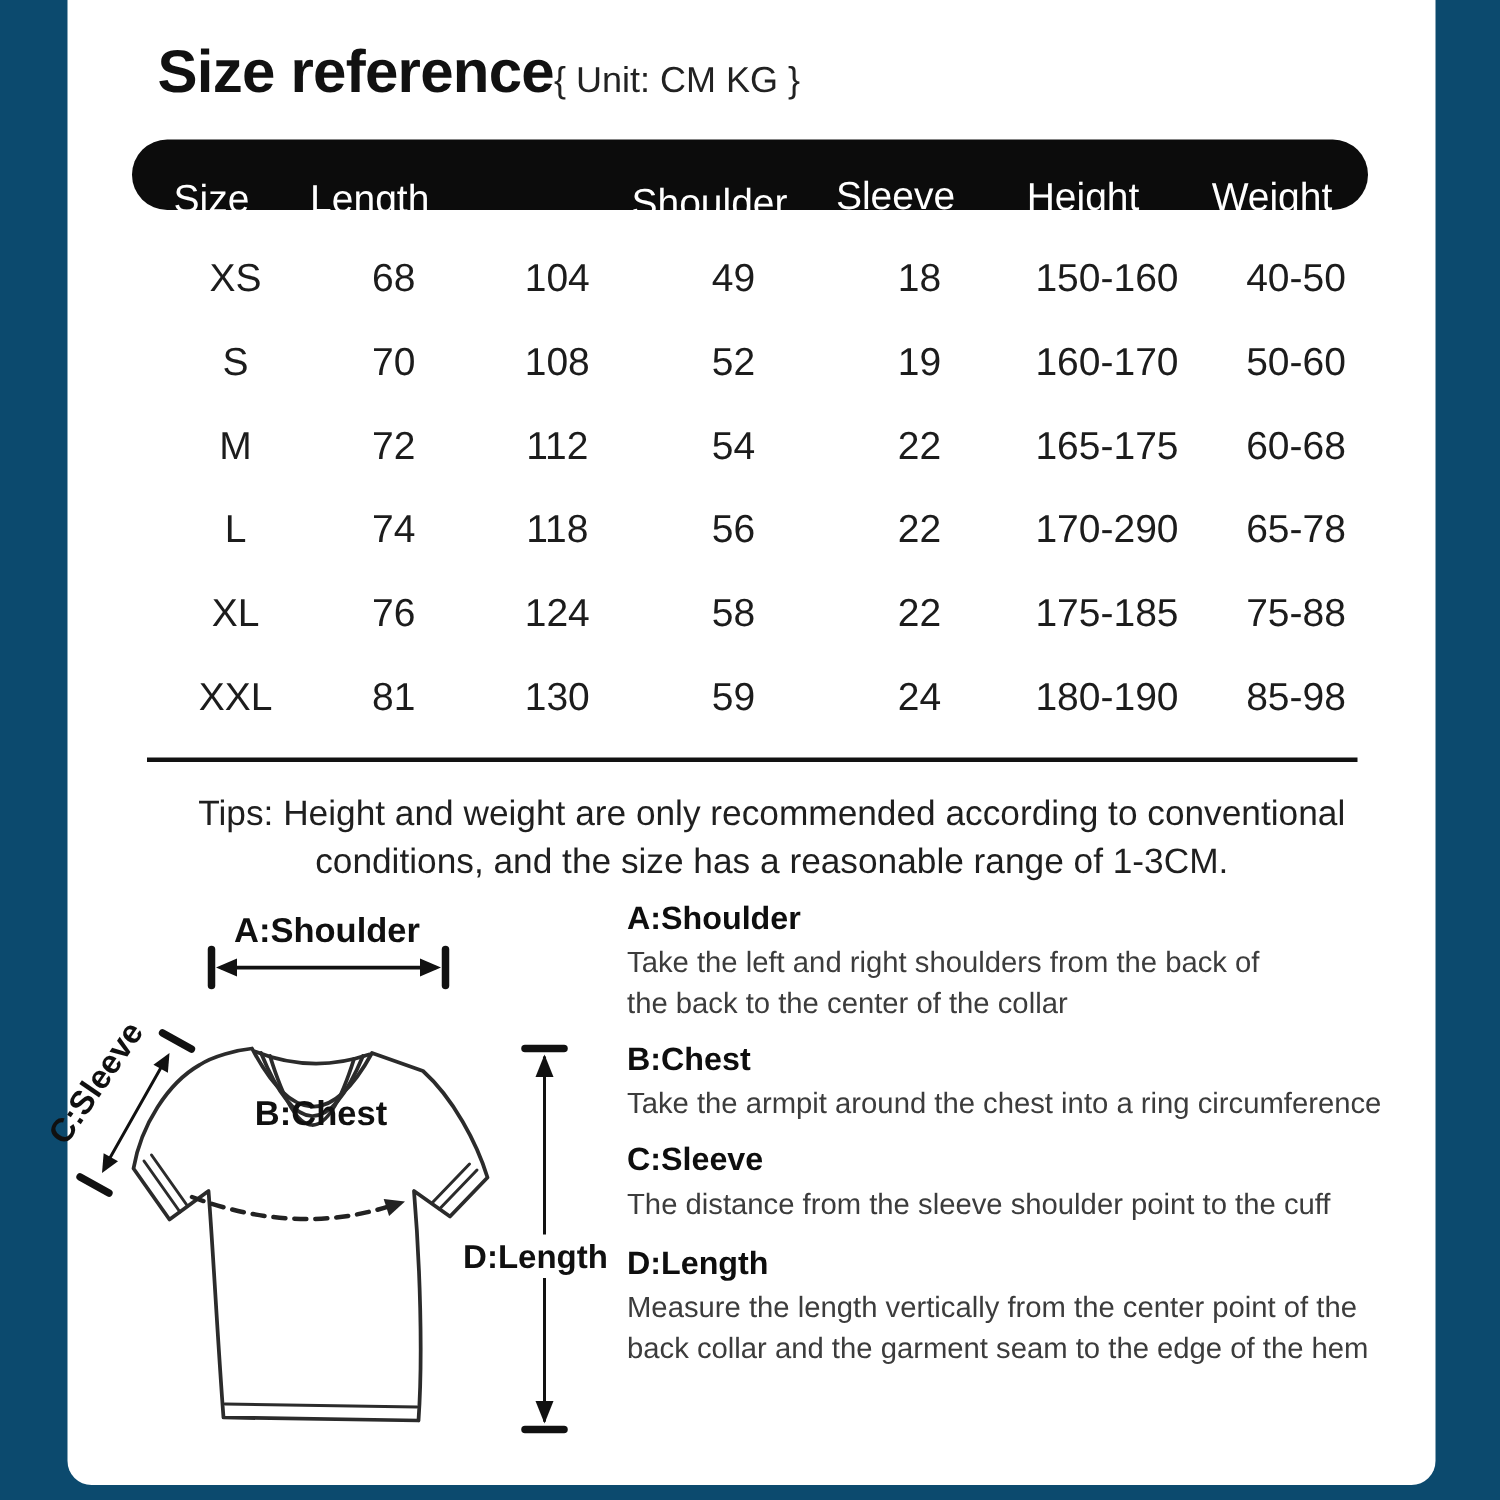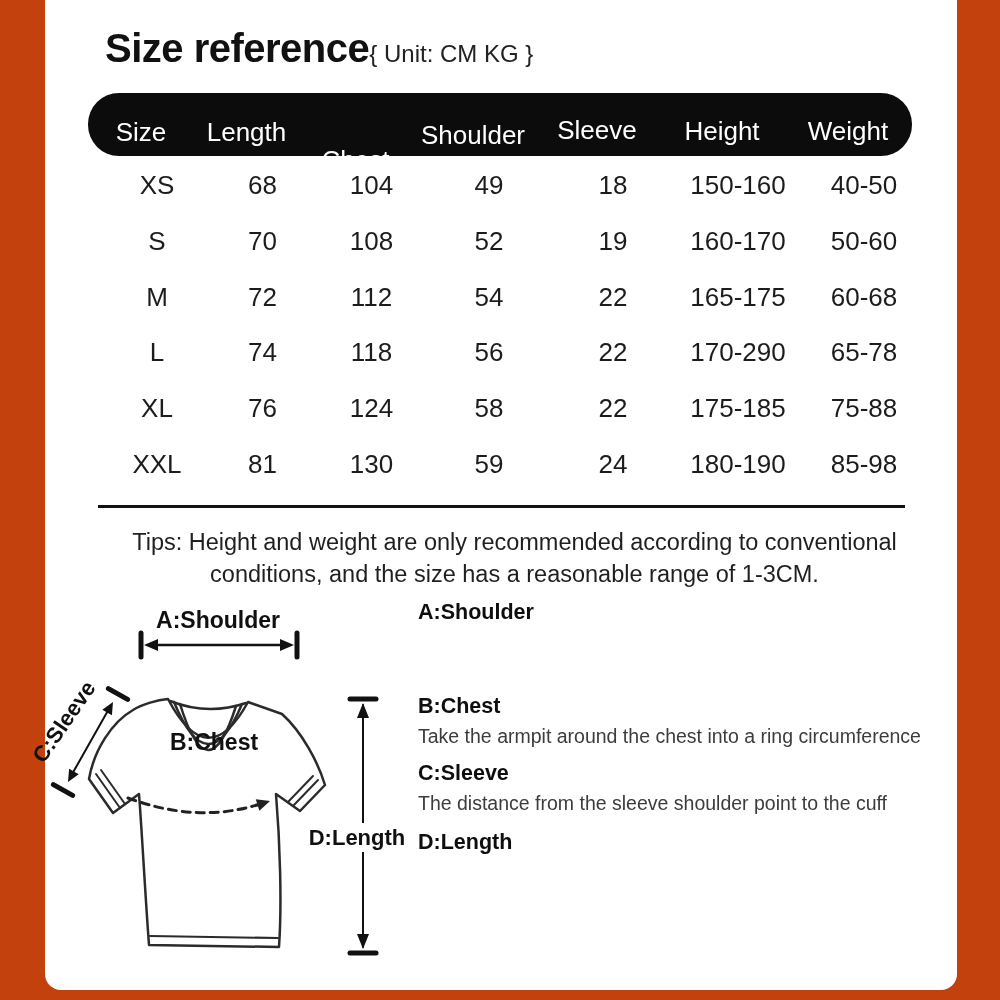--- a/index.html
+++ b/index.html
@@ -4,21 +4,21 @@
 <style>
   * { margin: 0; padding: 0; box-sizing: border-box; }
   html, body { width: 1000px; height: 1000px; }
   body {
     font-family: "Liberation Sans", sans-serif;
     background: #f1f1f1;
     color: #1c1c1c;
     position: relative;
     overflow: hidden;
   }
-  .canvas { position: absolute; inset: 0; background: #c2410c; }
+  .canvas { position: absolute; inset: 0; background: #0c4a6e; }
   .panel {
     position: absolute;
     left: 45px; top: 0;
     width: 912px; height: 990px;
     background: #ffffff;
     border-radius: 0 0 16px 16px;
   }
 
   
   .title-row {
@@ -29,21 +29,21 @@
   .unit  { font-size: 24px; color: #222; margin-left: 0; }
 
   
   .grid7 {
     display: grid;
     grid-template-columns: 106px 105px 113px 122px 126px 124px 128px;
     align-items: center;
   }
   .header-pill {
     position: absolute; left: 43px; top: 93px;
-    width: 824px; height: 63px;
+    width: 824px; height: 47px;
     background: #0c0c0c; border-radius: 31px;
     color: #ffffff;
   }
   .header-pill span { text-align: center; font-size: 26px; }
   .header-pill span:nth-child(3) { transform: translateY(4px); margin-top: 48px; }
   .header-pill span:nth-child(4) { transform: translateY(3px); }
   .header-pill span:nth-child(5) { transform: translateY(-2px); }
   .header-pill span:nth-child(6) { transform: translateY(-1px); }
   .header-pill span:nth-child(7) { transform: translateY(-1px); }
 
@@ -215,28 +215,32 @@
       <text x="188" y="36" text-anchor="middle" font-size="23" stroke="none">A:Shoulder</text>
       <text transform="translate(40,134) rotate(-55.5)" text-anchor="middle" font-size="22" stroke="none">C:Sleeve</text>
       <text x="184" y="158" text-anchor="middle" font-size="23" stroke="none">B:Chest</text>
       <rect x="272" y="231" width="112" height="29" fill="#ffffff"></rect>
       <text x="327" y="253" text-anchor="middle" font-size="22" stroke="none">D:Length</text>
     </svg>
 
     <div class="guide">
       <div class="gblock a">
         <div class="ghead">A:Shoulder</div>
+        <div class="gbody">Take the left and right shoulders from the back of
+the back to the center of the collar</div>
       </div>
       <div class="gblock b">
         <div class="ghead">B:Chest</div>
         <div class="gbody">Take the armpit around the chest into a ring circumference</div>
       </div>
       <div class="gblock c">
         <div class="ghead">C:Sleeve</div>
         <div class="gbody">The distance from the sleeve shoulder point to the cuff</div>
       </div>
       <div class="gblock d">
         <div class="ghead">D:Length</div>
+        <div class="gbody">Measure the length vertically from the center point of the
+back collar and the garment seam to the edge of the hem</div>
       </div>
     </div>
 
   </div>
 </div>
 
 </body></html>

